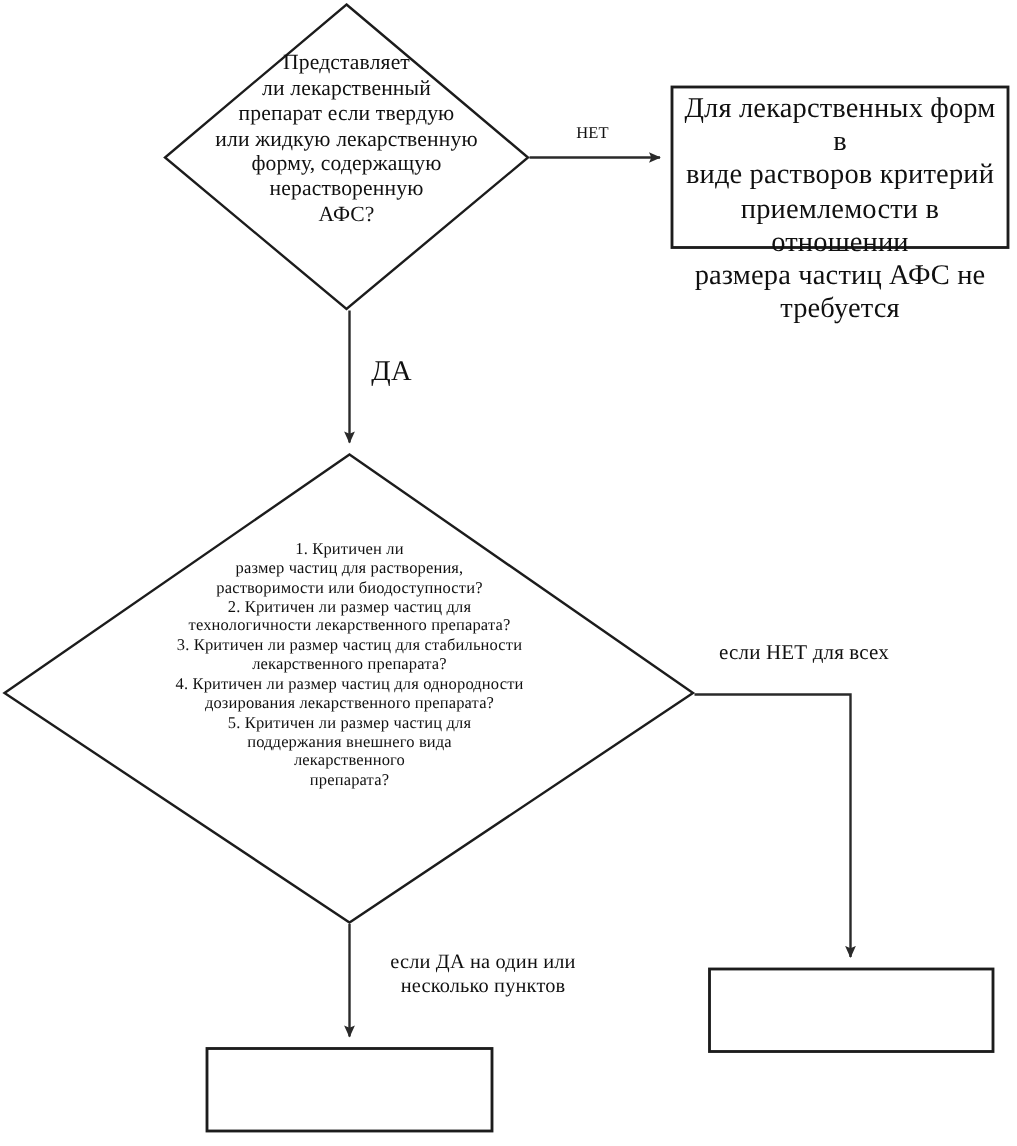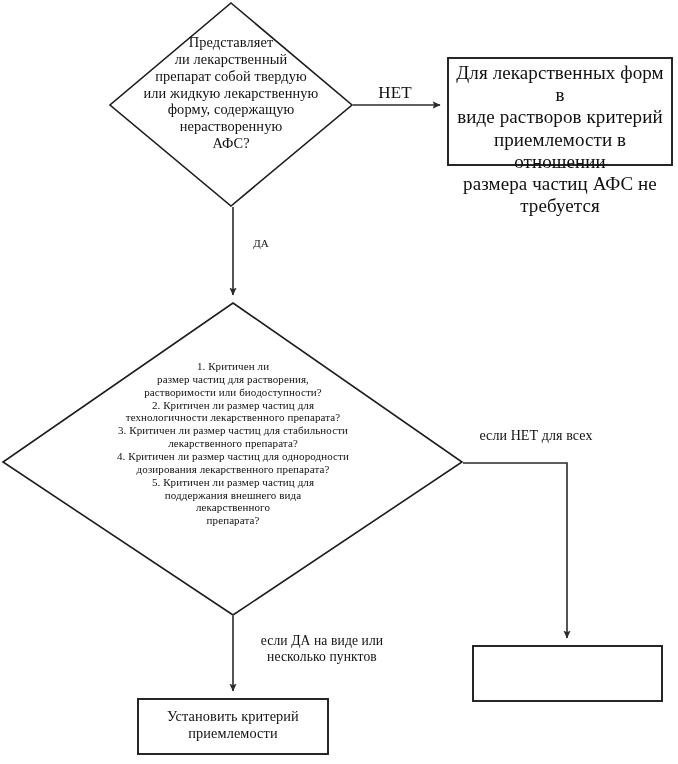--- a/index.html
+++ b/index.html
@@ -92,27 +92,27 @@
     left: 477px;
     top: 655px;
     width: 180px;
     font-size: 14.3px;
   }
   
   #label-no {
     left: 372px;
     top: 83px;
     width: 46px;
-    font-size: 17px;
+    font-size: 11px;
   }
   #label-yes {
     left: 244px;
     top: 237px;
     width: 34px;
-    font-size: 11px;
+    font-size: 19px;
   }
   #label-if-no-all {
     left: 468px;
     top: 428px;
     width: 136px;
     font-size: 14px;
   }
   #label-if-yes-some {
     left: 240px;
     top: 633px;
@@ -146,21 +146,21 @@
 
     <line class="conn" x1="233" y1="207" x2="233" y2="295" marker-end="url(#arrowhead)"></line>
 
     <path class="conn" d="M 463 463 L 567 463 L 567 638" marker-end="url(#arrowhead)"></path>
 
     <line class="conn" x1="233" y1="616" x2="233" y2="691" marker-end="url(#arrowhead)"></line>
   </svg>
 
   <div class="node-text" id="text-decision-form">Представляет
 ли лекарственный
-препарат собой твердую
+препарат если твердую
 или жидкую лекарственную
 форму, содержащую
 нерастворенную
 АФС?</div>
 
   <div class="node-text" id="text-solution-note">Для лекарственных форм в
 виде растворов критерий
 приемлемости в отношении
 размера частиц АФС не
 требуется</div>
@@ -172,26 +172,24 @@
 технологичности лекарственного препарата?
 3. Критичен ли размер частиц для стабильности
 лекарственного препарата?
 4. Критичен ли размер частиц для однородности
 дозирования лекарственного препарата?
 5. Критичен ли размер частиц для
 поддержания внешнего вида
 лекарственного
 препарата?</div>
 
-  <div class="node-text" id="text-set-criterion">Установить критерий
-приемлемости</div>
 
 
   <div class="edge-label" id="label-no">НЕТ</div>
 
   <div class="edge-label" id="label-yes">ДА</div>
 
   <div class="edge-label" id="label-if-no-all">если НЕТ для всех</div>
 
-  <div class="edge-label" id="label-if-yes-some">если ДА на виде или
+  <div class="edge-label" id="label-if-yes-some">если ДА на один или
 несколько пунктов</div>
 
 </div>
 
 </body></html>

